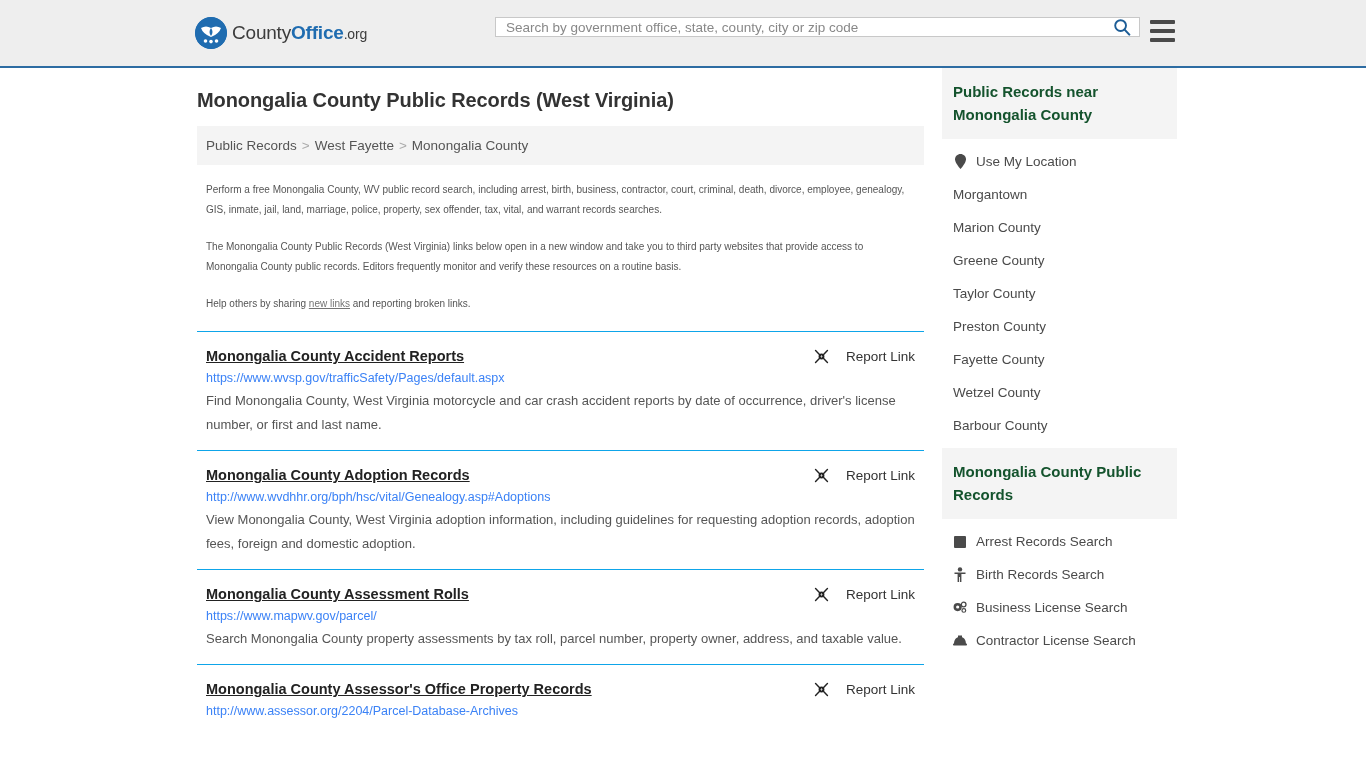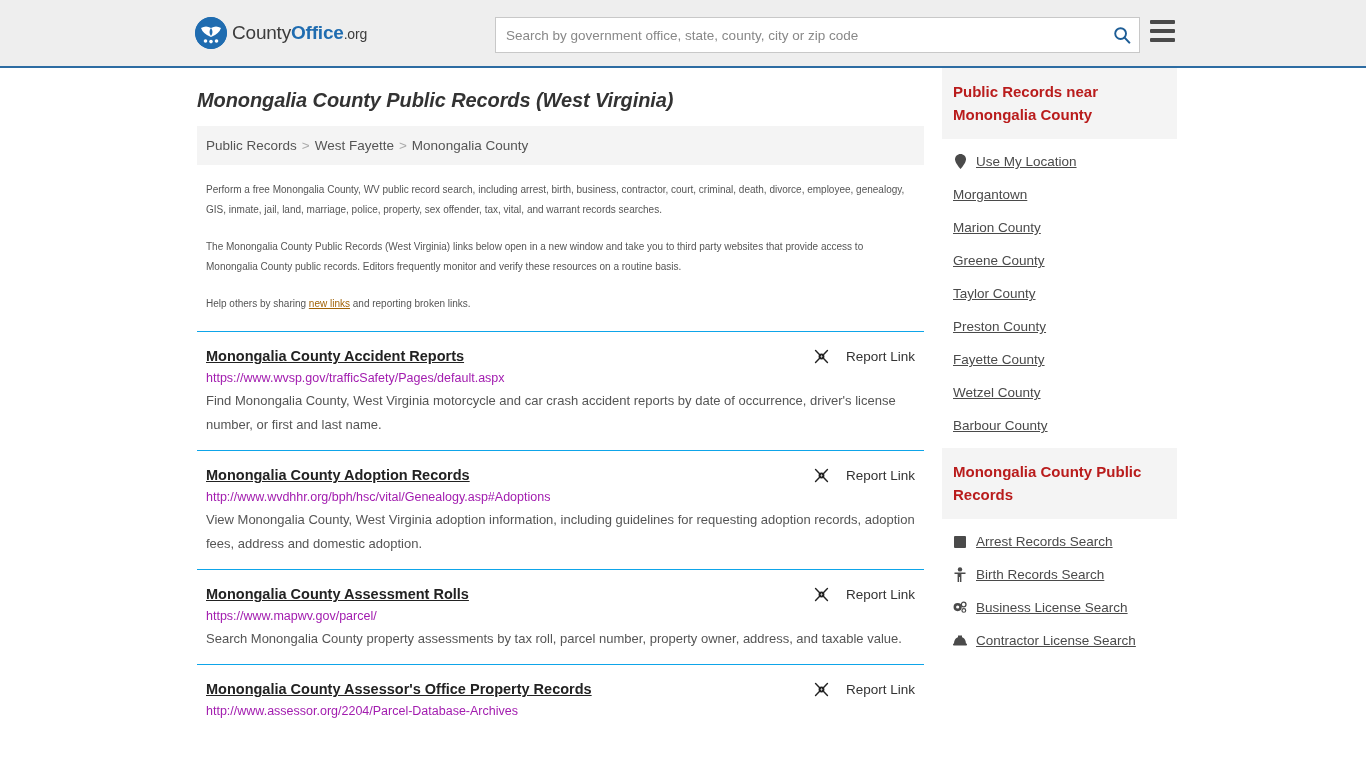--- a/index.html
+++ b/index.html
@@ -43,21 +43,21 @@
   }
   .logo-text .c1 { color: #3c3c3c; }
   .logo-text .c2 { color: #1f6cb0; font-weight: bold; }
   .logo-text .c3 { color: #3c3c3c; font-size: 14px; }
 
   .search-wrap {
     position: absolute;
     left: 495px;
     top: 17px;
     width: 645px;
-    height: 36px;
+    height: 20px;
     background: #ffffff;
     border: 1px solid #c8c8c8;
     display: flex;
     align-items: center;
   }
   .search-input {
     flex: 1;
     border: 0;
     outline: 0;
     height: 26px;
@@ -107,21 +107,20 @@
   }
   .main-col { width: 727px; flex: none; }
   .side-col { width: 235px; flex: none; }
 
   h1.page-title {
     font-size: 20px;
     color: #333333;
     margin: 21px 0 14px 0;
     font-weight: bold;
     letter-spacing: -0.1px;
-    font-style: italic;
   }
 
   .breadcrumb {
     background: #f4f4f4;
     padding: 12px 9px;
     font-size: 13.5px;
     color: #555;
     margin-bottom: 15px;
   }
   .breadcrumb a {
@@ -132,21 +131,21 @@
   .breadcrumb .sep { color: #aaa; margin: 0 5px; }
 
   .intro p {
     font-size: 10px;
     line-height: 20px;
     color: #555555;
     margin: 0 0 17px 0;
     padding: 0 9px;
   }
   .intro p a {
-    color: #a16207;
+    color: #737373;
     text-decoration: underline;
   }
 
   
   .record {
     border-top: 1px solid #0ea5e9;
     padding: 15px 9px 13px 9px;
     position: relative;
   }
   .record:first-of-type { border-top: 1px solid #e6e6e6; }
@@ -154,21 +153,21 @@
     font-size: 14.5px;
     font-weight: bold;
     color: #222222;
     text-decoration: underline;
     display: inline-block;
     margin: 0 0 6px 0;
     cursor: pointer;
   }
   .record-url {
     font-size: 12.5px;
-    color: #a21caf;
+    color: #3b82f6;
     margin: 0 0 2px 0;
     line-height: 17px;
   }
   .record-desc {
     font-size: 13px;
     color: #555555;
     line-height: 24px;
     margin: 0;
   }
   .report-link {
@@ -186,21 +185,21 @@
     color: #333333;
   }
 
   
   .side-box { margin-bottom: 6px; }
   .side-head {
     background: #f4f4f4;
     padding: 12px 11px 13px 11px;
     font-size: 15px;
     font-weight: bold;
-    color: #b91c1c;
+    color: #14532d;
     line-height: 23px;
   }
   .side-list { padding: 6px 0 0 0; }
   .side-item {
     display: flex;
     align-items: center;
     gap: 9px;
     padding: 9px 11px 9px 11px;
     text-decoration: none;
   }
@@ -208,21 +207,20 @@
     width: 14px;
     display: flex;
     align-items: center;
     justify-content: center;
     flex: none;
     color: #444;
   }
   .side-item .s-label {
     font-size: 13.5px;
     color: #4a4a4a;
-    text-decoration: underline;
     cursor: pointer;
   }
   .side-item.no-icon { padding-left: 11px; }
 </style>
 </head>
 <body>
 
 <div class="site-header">
 
   <a class="logo-wrap" href="#">
@@ -285,21 +283,21 @@
             <path d="M17 3 L11 9 M9 11 L3 17" stroke="#222" stroke-width="1.7" stroke-linecap="round" fill="none"></path>
             <circle cx="10" cy="10" r="2.6" fill="none" stroke="#222" stroke-width="1.7"></circle>
           </svg>
           <span class="rl-label">Report Link</span>
         </a>
       </div>
 
       <div class="record">
         <a class="record-title" href="#">Monongalia County Adoption Records</a>
         <div class="record-url">http://www.wvdhhr.org/bph/hsc/vital/Genealogy.asp#Adoptions</div>
-        <div class="record-desc">View Monongalia County, West Virginia adoption information, including guidelines for requesting adoption records, adoption fees, address and domestic adoption.</div>
+        <div class="record-desc">View Monongalia County, West Virginia adoption information, including guidelines for requesting adoption records, adoption fees, foreign and domestic adoption.</div>
         <a class="report-link" href="#">
           <svg width="17" height="17" viewBox="0 0 20 20">
             <path d="M3 3 L9 9 M11 11 L17 17" stroke="#222" stroke-width="1.7" stroke-linecap="round" fill="none"></path>
             <path d="M17 3 L11 9 M9 11 L3 17" stroke="#222" stroke-width="1.7" stroke-linecap="round" fill="none"></path>
             <circle cx="10" cy="10" r="2.6" fill="none" stroke="#222" stroke-width="1.7"></circle>
           </svg>
           <span class="rl-label">Report Link</span>
         </a>
       </div>
 

